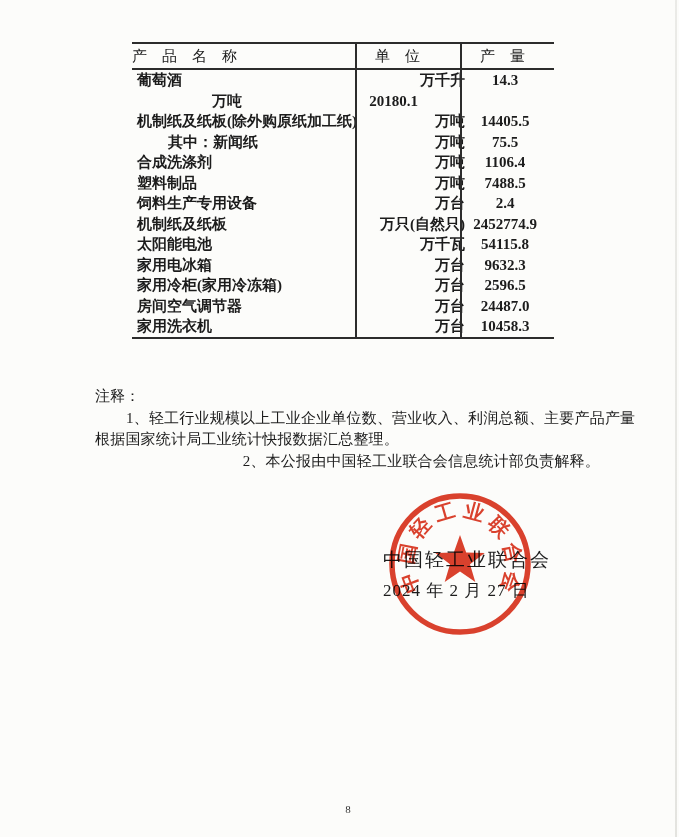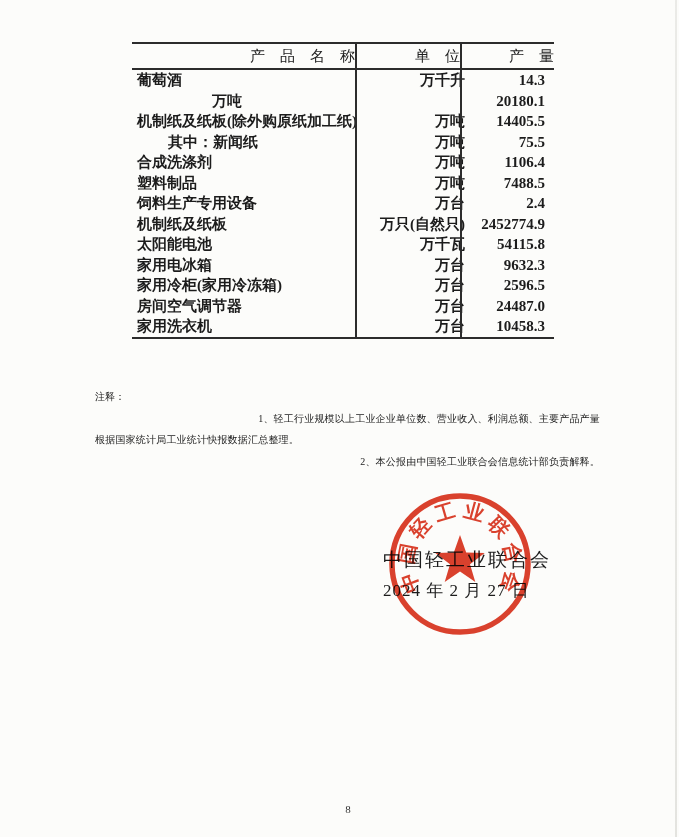--- a/index.html
+++ b/index.html
@@ -19,31 +19,31 @@
     border-top:2px solid #2c2c2c;border-bottom:2px solid #2c2c2c;
     font-size:15px;
   }
   .vline{position:absolute;top:0;bottom:0;width:2px;background:#2c2c2c;}
   .vline.v1{left:223px;}
   .vline.v2{left:328px;}
   .thead{
     display:flex;height:24px;align-items:center;
     border-bottom:2px solid #2c2c2c;
   }
-  .thead .hc{text-align:right;}
+  .thead .hc{text-align:left;}
   .hc.c1{width:223px;}
-  .hc.c2{width:105px;}
+  .hc.c2{width:105px;padding-left:20px;}
   .hc.c3{flex:1;font-family:Liberation Mono, monospace;}
   .trow{display:flex;height:20.5px;align-items:center;line-height:20.5px;font-weight:bold;}
   .trow .c1{width:218px;padding-left:5px;white-space:nowrap;overflow:hidden;}
   .trow .c1.indent{padding-left:36px;width:187px;}
   .trow .c2{width:110px;text-align:right;white-space:nowrap;}
-  .trow .c3{flex:1;text-align:right;padding-right:9px;white-space:nowrap;}
+  .trow .c3{flex:1;text-align:center;padding-right:9px;white-space:nowrap;}
   
-  .notes{position:absolute;left:95px;top:386px;width:505px;font-size:10px;}
+  .notes{position:absolute;left:95px;top:386px;width:505px;font-size:15px;}
   .notes .note-title{line-height:21.5px;}
   .note-line{line-height:21.5px;white-space:nowrap;letter-spacing:.2px;}
   .note-line.indent{padding-left:31px;text-align:right;}
   
   .issuer-line{
     position:absolute;left:383px;top:547px;
     font-size:19px;letter-spacing:2px;white-space:nowrap;
   }
   .date-line{
     position:absolute;left:383px;top:579px;

